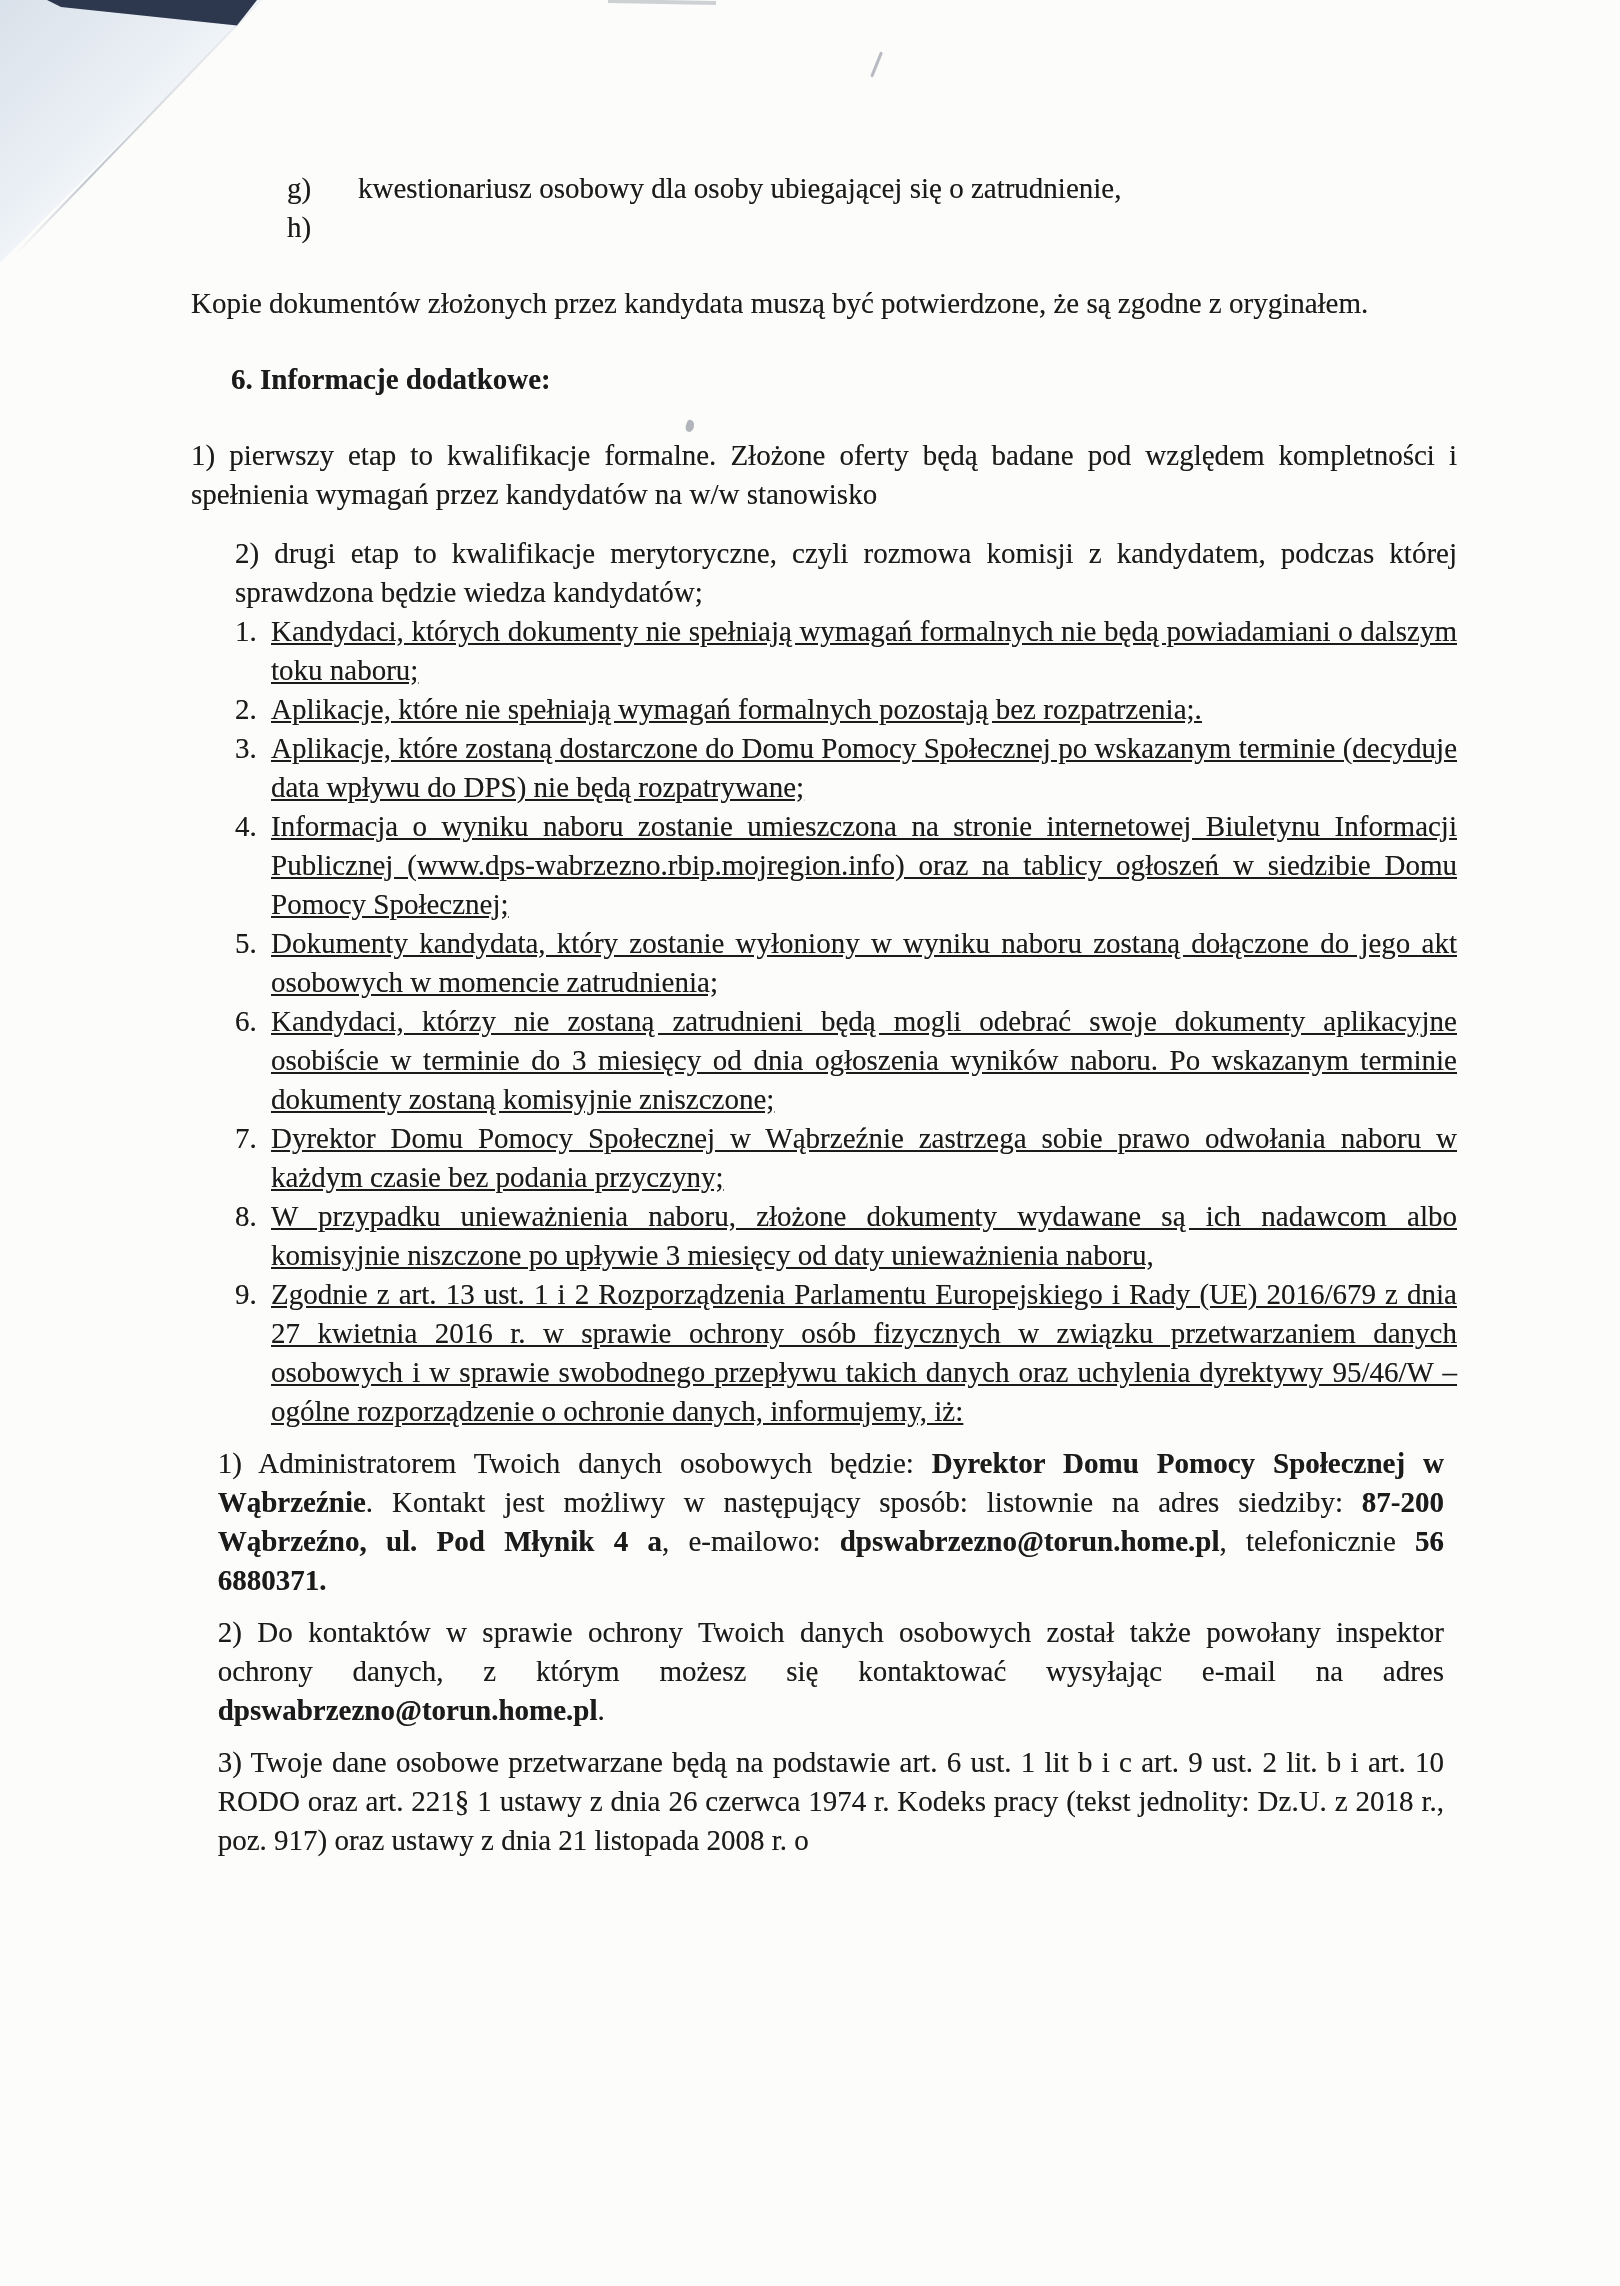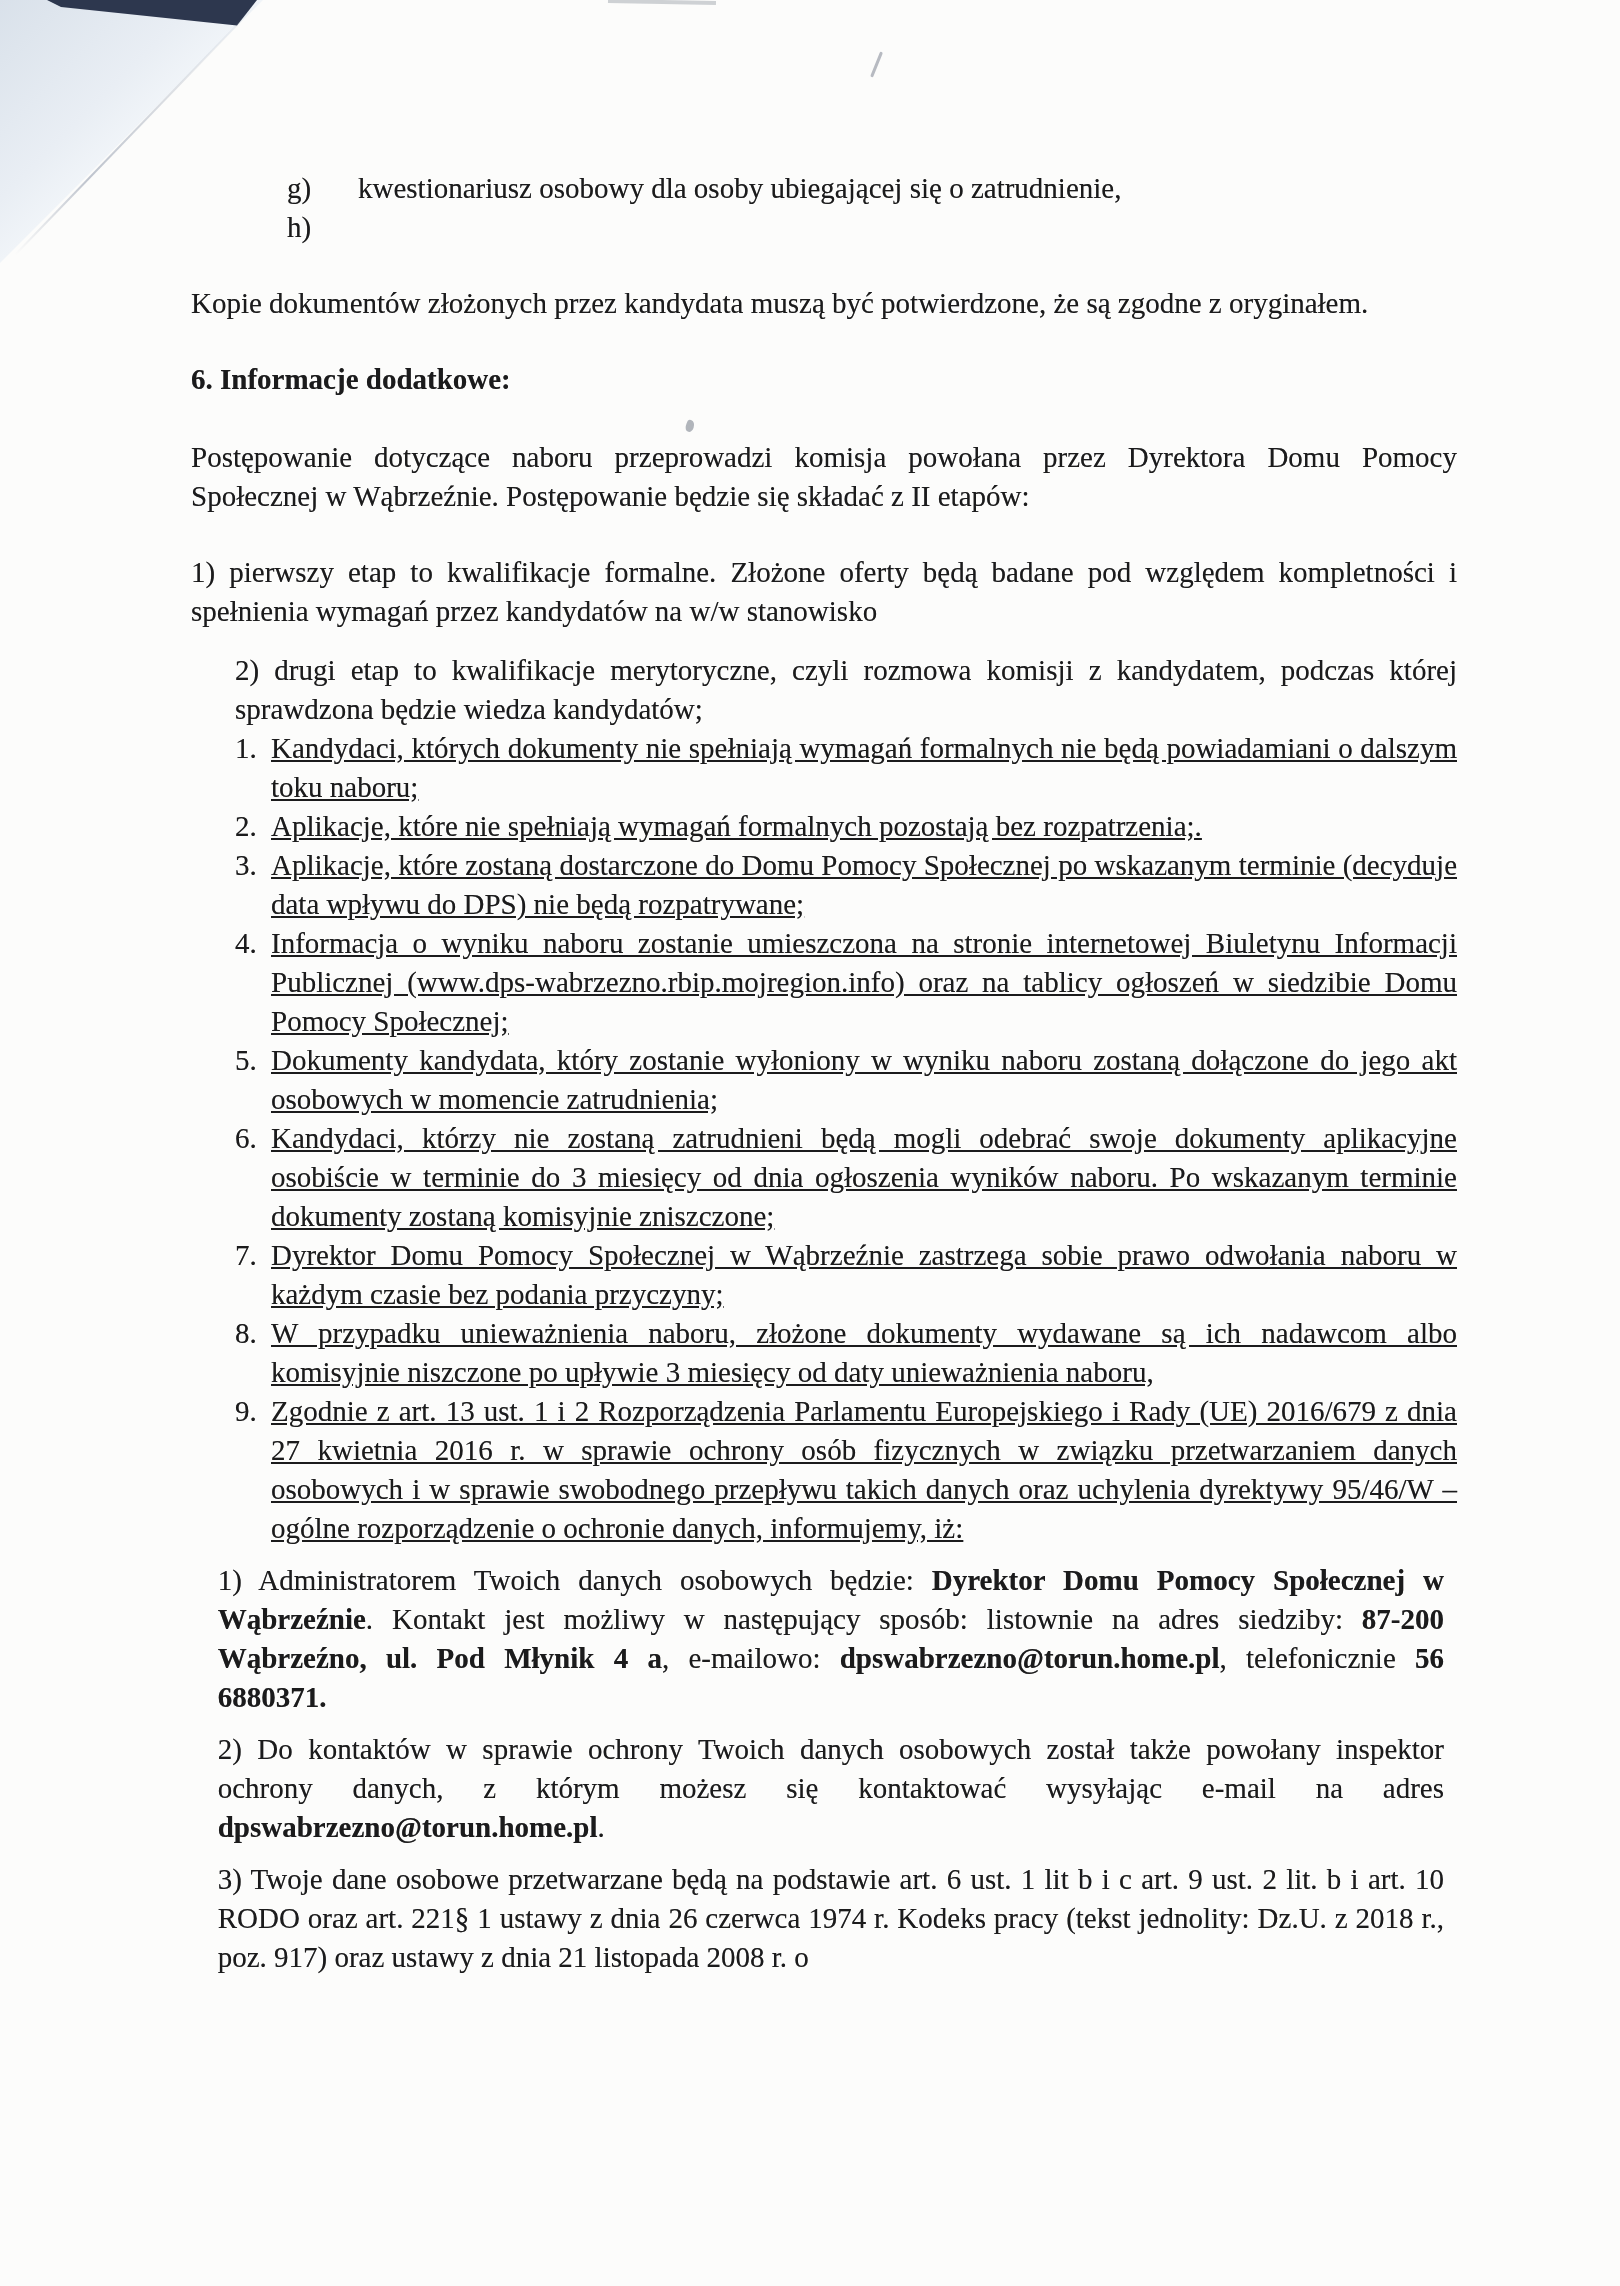--- a/index.html
+++ b/index.html
@@ -47,21 +47,21 @@
   .content{
     position:absolute;top:169px;left:191px;width:1266px;
   }
   .just{text-align:justify;text-align-last:left;}
 
   .letter-item{display:flex;}
   .letter-item .lbl{flex:0 0 71px;padding-left:96px;box-sizing:content-box;}
   .letter-item .txt{flex:1;}
 
   .para-copies{margin-top:37px;}
-  .section-heading{margin-top:37px;font-weight:700;}
+  .section-heading{margin-top:37px;font-weight:700;margin-left:40px;}
   .para-committee{margin-top:39px;}
   .para-stage1{margin-top:37px;}
   .stage2-block{margin-top:20px;margin-left:44px;}
 
   .num-item{display:flex;}
   .num-item .num{flex:0 0 36px;}
   .num-item .txt{flex:1;text-decoration:underline;}
 
   .rodo-block{margin-left:13.7px;}
   .rodo-block p{margin:13px;}
@@ -86,21 +86,20 @@
       <span class="txt just">kwestionariusz osobowy dla osoby ubiegającej się o zatrudnienie,</span>
     </div>
     <div class="letter-item">
       <span class="lbl">h)</span>
     </div>
 
     <div class="para-copies just">Kopie dokumentów złożonych przez kandydata muszą być potwierdzone, że są zgodne z oryginałem.</div>
 
     <div class="section-heading">6. Informacje dodatkowe:</div>
 
-    <div class="para-committee just">Postępowanie dotyczące naboru przeprowadzi komisja powołana przez Dyrektora Domu Pomocy Społecznej w Wąbrzeźnie. Postępowanie będzie się składać z II etapów:</div>
 
     <div class="para-stage1 just">1) pierwszy etap to kwalifikacje formalne. Złożone oferty będą badane pod względem kompletności i spełnienia wymagań przez kandydatów na w/w stanowisko</div>
 
     <div class="stage2-block">
       <div class="just">2) drugi etap to kwalifikacje merytoryczne, czyli rozmowa komisji z kandydatem, podczas której sprawdzona będzie wiedza kandydatów;</div>
 
       <div class="num-item">
         <span class="num">1.</span>
         <span class="txt just">Kandydaci, których dokumenty nie spełniają wymagań formalnych nie będą powiadamiani o dalszym toku naboru;</span>
       </div>

